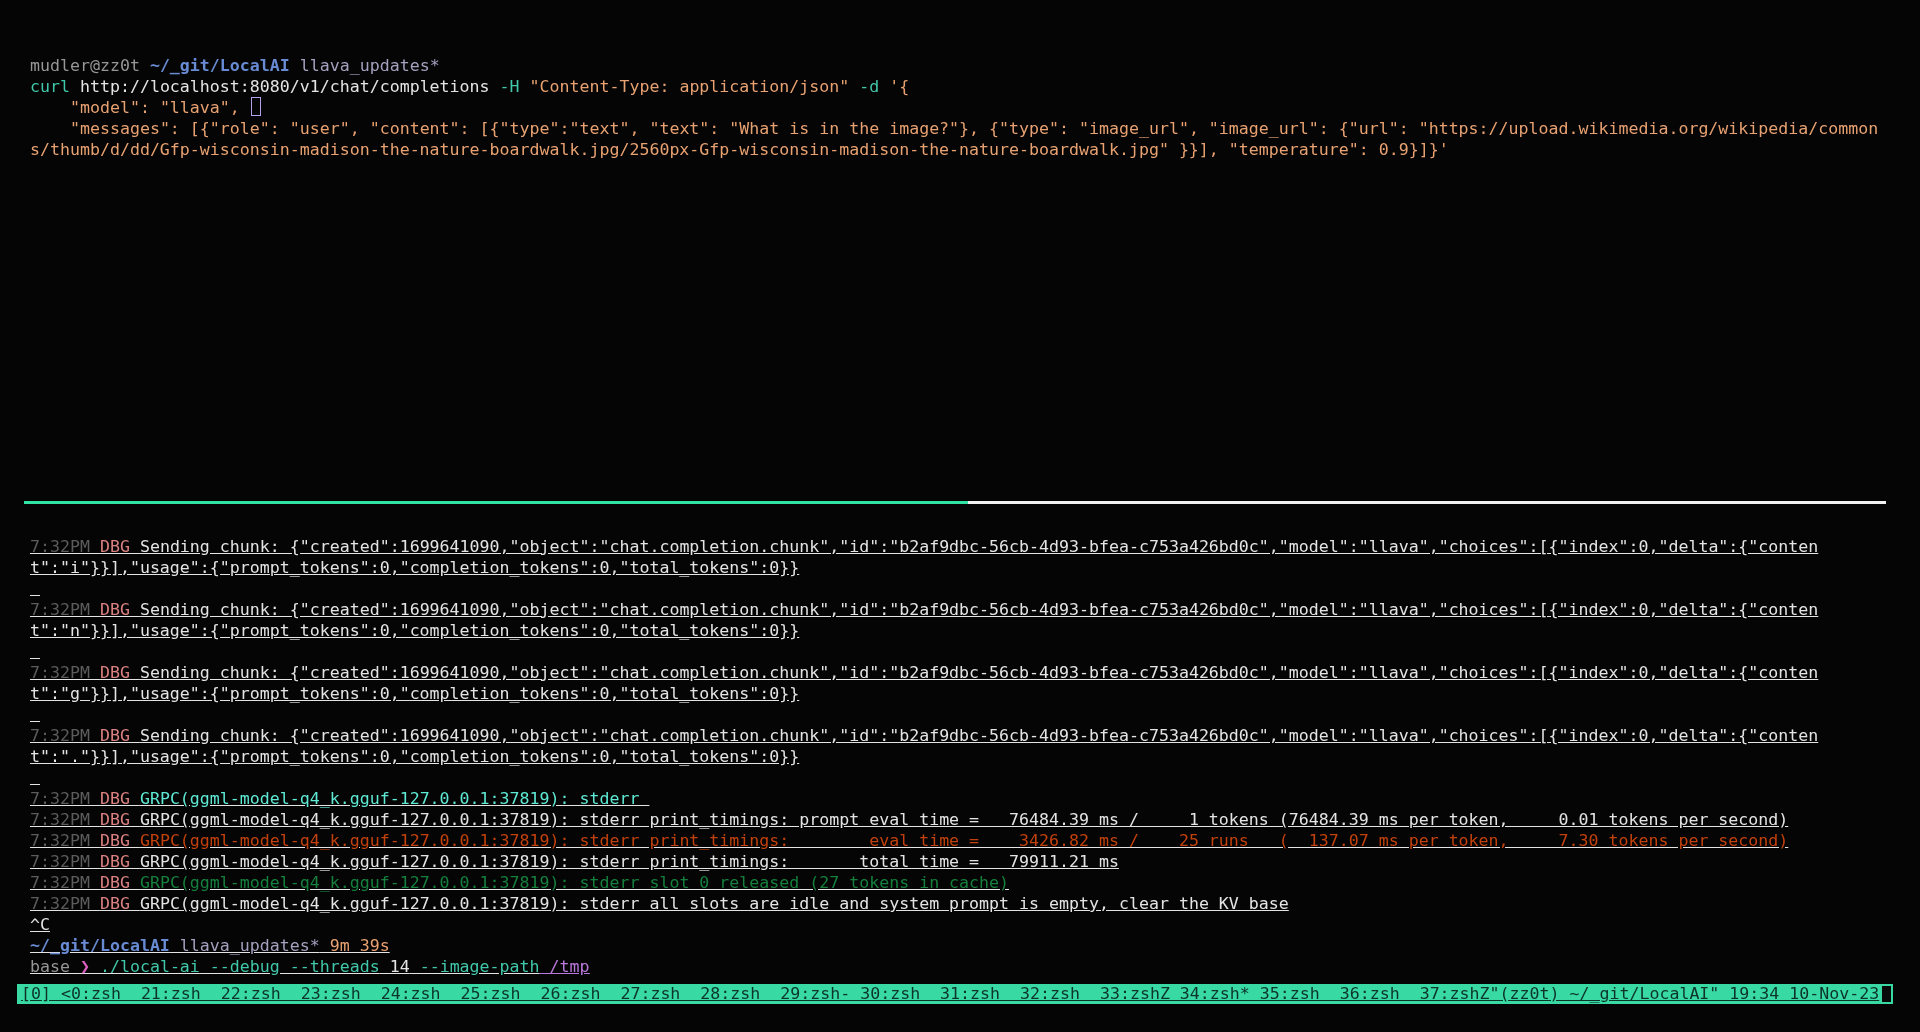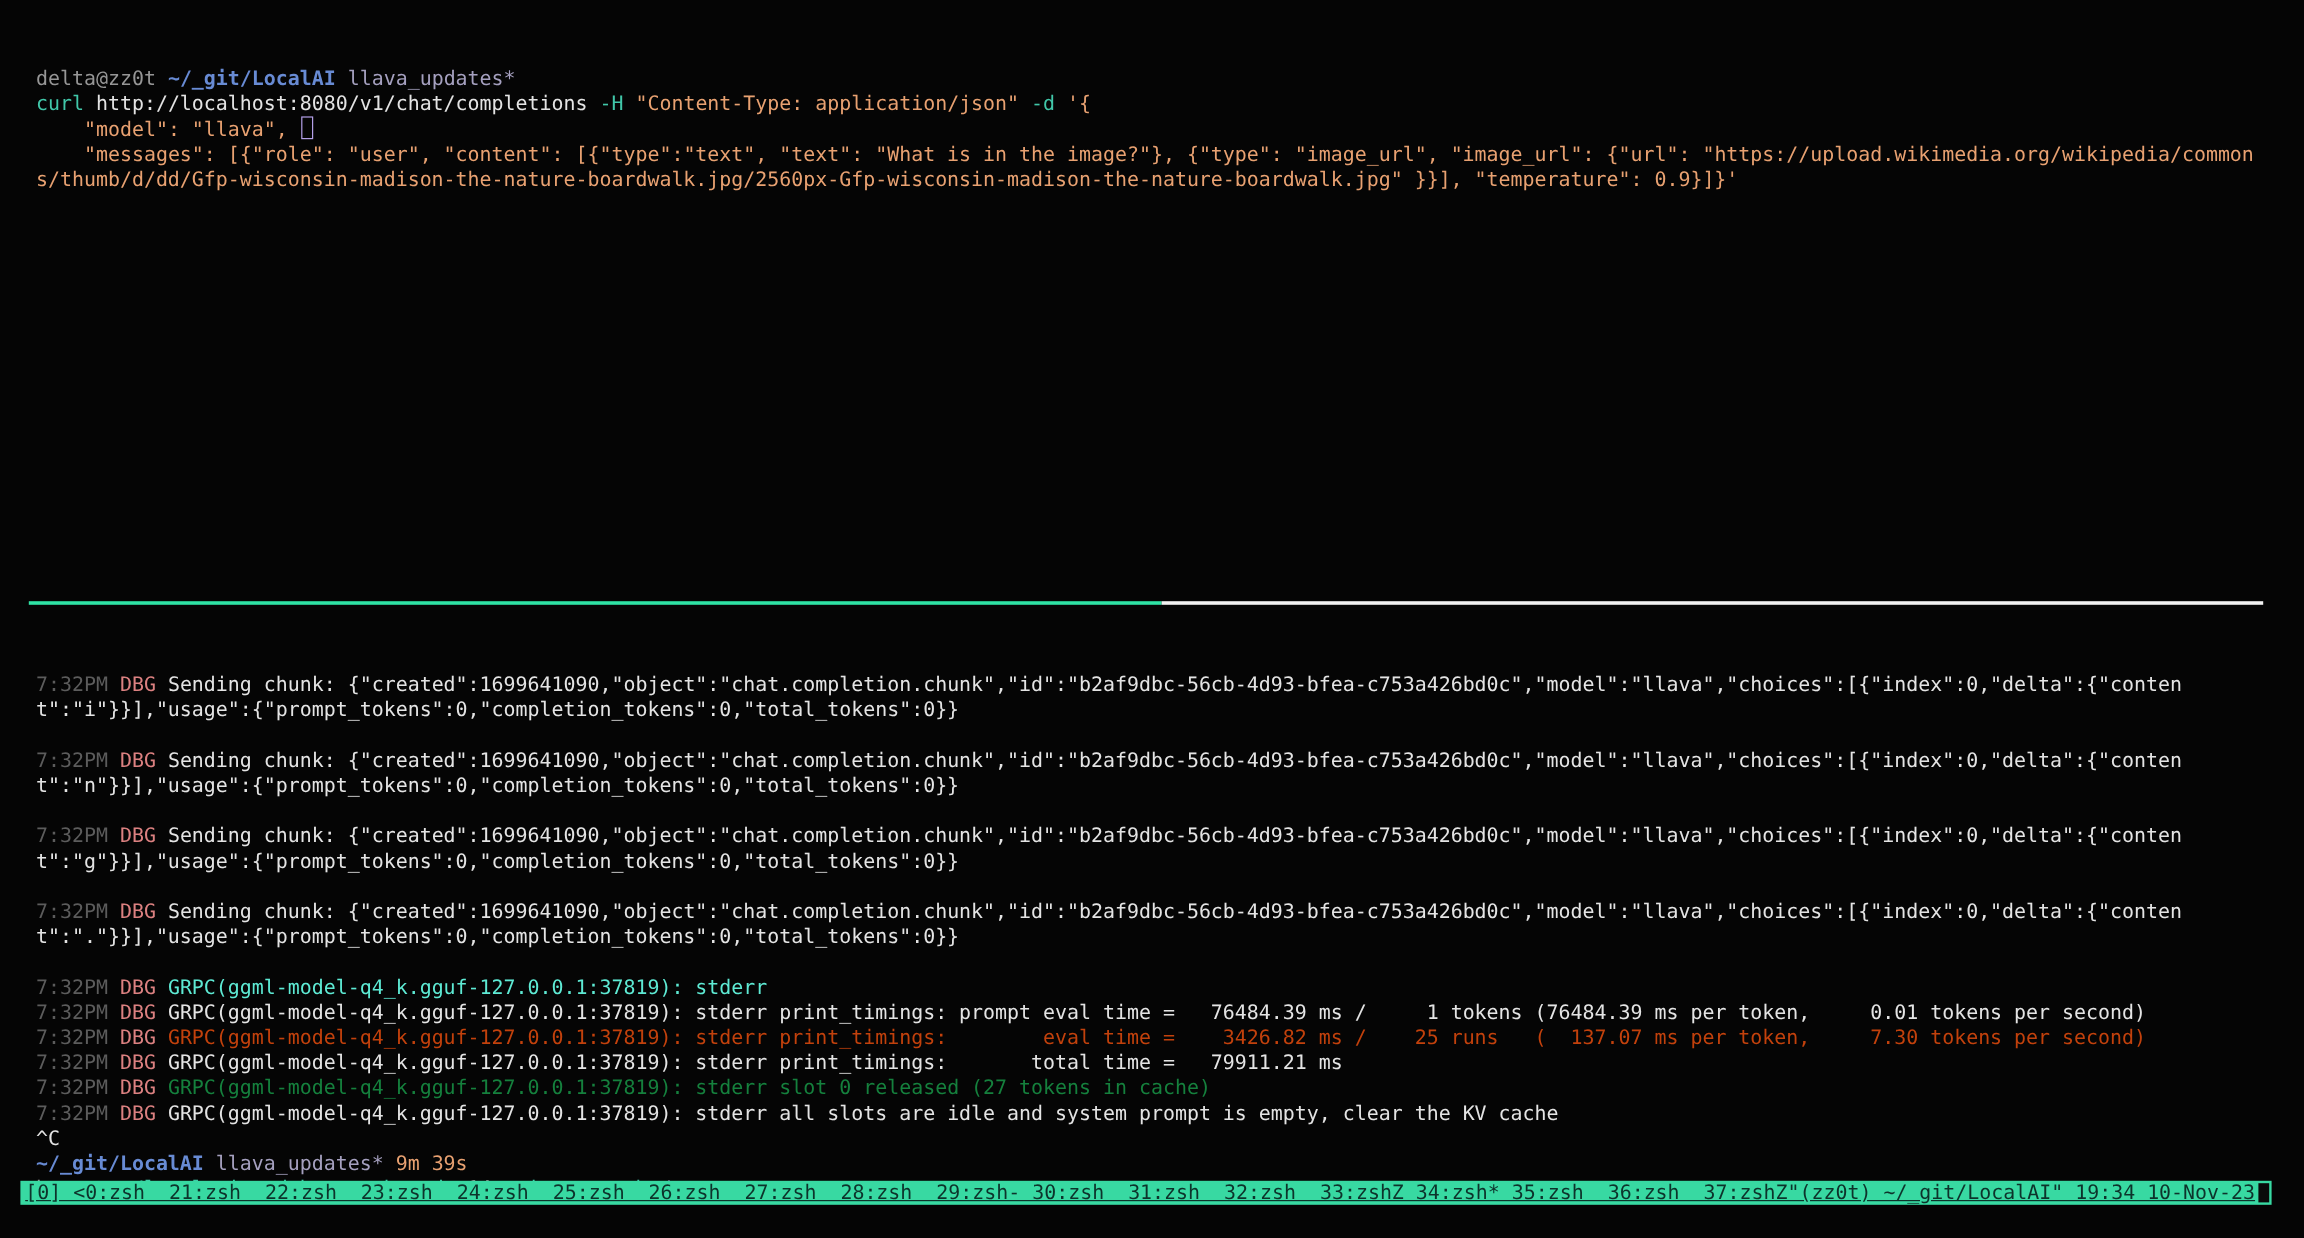--- a/index.html
+++ b/index.html
@@ -13,21 +13,21 @@
   body{
     width:1920px;height:1032px;position:relative;overflow:hidden;
     background:var(--background);
     font-family:"DejaVu Sans Mono","Liberation Mono",monospace;
   }
   .pane{
     position:absolute;left:30px;
     font-size:16.6px;line-height:21px;color:var(--foreground);
   }
   #top-pane{top:55px;}
-  #log-pane{top:560px;}
+  #log-pane{top:536px;text-decoration:underline;}
   .term-line{white-space:pre-wrap;word-break:break-all;width:186ch;min-height:21px;}
   .cursor-box{
     display:inline-block;width:8px;height:17px;border:1.5px solid var(--cursor_outline);
     vertical-align:-3px;margin-left:1px;
   }
   #divider{position:absolute;top:501px;left:24px;width:1862px;height:3px;font-size:0;}
   #divider .div-left{display:inline-block;vertical-align:top;width:944px;height:3px;background:var(--divider_green);}
   #divider .div-right{display:inline-block;vertical-align:top;width:918px;height:3px;background:var(--divider_white);}
   #status-bar{
     position:absolute;left:17px;top:984px;width:1876px;height:20px;box-sizing:border-box;
@@ -38,21 +38,21 @@
   }
   #status-bar .bar-text{white-space:pre;text-decoration:underline;}
   .bar-cursor{flex:none;width:9px;height:16px;background:#0a0a0a;margin-left:2px;}
 </style>
 </head>
 <body>
 
 <div id="terminal">
 
   <div id="top-pane" class="pane">
-      <div class="term-line"><span style="color: rgb(150, 150, 150);">delta@zz0t </span><span style="color: rgb(104, 139, 212); font-weight: bold;">~/_git/LocalAI</span><span style="color: rgb(165, 160, 191);"> llava_updates*</span></div>
+      <div class="term-line"><span style="color: rgb(150, 150, 150);">mudler@zz0t </span><span style="color: rgb(104, 139, 212); font-weight: bold;">~/_git/LocalAI</span><span style="color: rgb(165, 160, 191);"> llava_updates*</span></div>
       <div class="term-line"><span style="color: rgb(65, 199, 169);">curl</span><span style="color: rgb(228, 228, 228);"> http://localhost:8080/v1/chat/completions</span><span style="color: rgb(65, 199, 169);"> -H</span><span style="color: rgb(232, 161, 113);"> "Content-Type: application/json"</span><span style="color: rgb(65, 199, 169);"> -d</span><span style="color: rgb(232, 161, 113);"> '{</span></div>
       <div class="term-line"><span style="color: rgb(232, 161, 113);">    "model": "llava", </span><span class="cursor-box"></span></div>
       <div class="term-line"><span style="color: rgb(232, 161, 113);">    "messages": [{"role": "user", "content": [{"type":"text", "text": "What is in the image?"}, {"type": "image_url", "image_url": {"url": "https://upload.wikimedia.org/wikipedia/commons/thumb/d/dd/Gfp-wisconsin-madison-the-nature-boardwalk.jpg/2560px-Gfp-wisconsin-madison-the-nature-boardwalk.jpg" }}], "temperature": 0.9}]}'</span></div>
     </div>
 
   <div id="divider">
     <div class="div-left"></div><div class="div-right"></div>
   </div>
 
   <div id="log-pane" class="pane">
@@ -62,21 +62,21 @@
       <div class="term-line">&nbsp;</div>
       <div class="term-line"><span style="color: rgb(92, 92, 92);">7:32PM </span><span style="color: rgb(220, 129, 129);">DBG </span><span style="color: rgb(228, 228, 228);">Sending chunk: {"created":1699641090,"object":"chat.completion.chunk","id":"b2af9dbc-56cb-4d93-bfea-c753a426bd0c","model":"llava","choices":[{"index":0,"delta":{"content":"g"}}],"usage":{"prompt_tokens":0,"completion_tokens":0,"total_tokens":0}}</span></div>
       <div class="term-line">&nbsp;</div>
       <div class="term-line"><span style="color: rgb(92, 92, 92);">7:32PM </span><span style="color: rgb(220, 129, 129);">DBG </span><span style="color: rgb(228, 228, 228);">Sending chunk: {"created":1699641090,"object":"chat.completion.chunk","id":"b2af9dbc-56cb-4d93-bfea-c753a426bd0c","model":"llava","choices":[{"index":0,"delta":{"content":"."}}],"usage":{"prompt_tokens":0,"completion_tokens":0,"total_tokens":0}}</span></div>
       <div class="term-line">&nbsp;</div>
       <div class="term-line"><span style="color: rgb(92, 92, 92);">7:32PM </span><span style="color: rgb(220, 129, 129);">DBG </span><span style="color: #5eead4;">GRPC(ggml-model-q4_k.gguf-127.0.0.1:37819): stderr </span></div>
       <div class="term-line"><span style="color: rgb(92, 92, 92);">7:32PM </span><span style="color: rgb(220, 129, 129);">DBG </span><span style="color: rgb(228, 228, 228);">GRPC(ggml-model-q4_k.gguf-127.0.0.1:37819): stderr print_timings: prompt eval time =   76484.39 ms /     1 tokens (76484.39 ms per token,     0.01 tokens per second)</span></div>
       <div class="term-line"><span style="color: rgb(92, 92, 92);">7:32PM </span><span style="color: rgb(220, 129, 129);">DBG </span><span style="color: #c2410c;">GRPC(ggml-model-q4_k.gguf-127.0.0.1:37819): stderr print_timings:        eval time =    3426.82 ms /    25 runs   (  137.07 ms per token,     7.30 tokens per second)</span></div>
       <div class="term-line"><span style="color: rgb(92, 92, 92);">7:32PM </span><span style="color: rgb(220, 129, 129);">DBG </span><span style="color: rgb(228, 228, 228);">GRPC(ggml-model-q4_k.gguf-127.0.0.1:37819): stderr print_timings:       total time =   79911.21 ms</span></div>
       <div class="term-line"><span style="color: rgb(92, 92, 92);">7:32PM </span><span style="color: rgb(220, 129, 129);">DBG </span><span style="color: #15803d;">GRPC(ggml-model-q4_k.gguf-127.0.0.1:37819): stderr slot 0 released (27 tokens in cache)</span></div>
-      <div class="term-line"><span style="color: rgb(92, 92, 92);">7:32PM </span><span style="color: rgb(220, 129, 129);">DBG </span><span style="color: rgb(228, 228, 228);">GRPC(ggml-model-q4_k.gguf-127.0.0.1:37819): stderr all slots are idle and system prompt is empty, clear the KV cache</span></div>
+      <div class="term-line"><span style="color: rgb(92, 92, 92);">7:32PM </span><span style="color: rgb(220, 129, 129);">DBG </span><span style="color: rgb(228, 228, 228);">GRPC(ggml-model-q4_k.gguf-127.0.0.1:37819): stderr all slots are idle and system prompt is empty, clear the KV base</span></div>
       <div class="term-line"><span style="color: rgb(228, 228, 228);">^C</span></div>
       <div class="term-line"><span style="color: rgb(104, 139, 212); font-weight: bold;">~/_git/LocalAI</span><span style="color: rgb(165, 160, 191);"> llava_updates*</span><span style="color: rgb(232, 161, 113);"> 9m 39s</span></div>
       <div class="term-line"><span style="color: rgb(150, 150, 150);">base </span><span style="color: rgb(220, 95, 192);">❯</span><span style="color: rgb(65, 199, 169);"> ./local-ai</span><span style="color: rgb(65, 199, 169);"> --debug --threads</span><span style="color: rgb(228, 228, 228);"> 14</span><span style="color: rgb(65, 199, 169);"> --image-path</span><span style="color: rgb(185, 120, 220); text-decoration: underline;"> /tmp</span></div>
     </div>
 
   <div id="status-bar">
     <span class="bar-text">[0] &lt;0:zsh  21:zsh  22:zsh  23:zsh  24:zsh  25:zsh  26:zsh  27:zsh  28:zsh  29:zsh- 30:zsh  31:zsh  32:zsh  33:zshZ 34:zsh* 35:zsh  36:zsh  37:zshZ"(zz0t) ~/_git/LocalAI" 19:34 10-Nov-23</span>
     <span class="bar-cursor"></span>
   </div>
 

